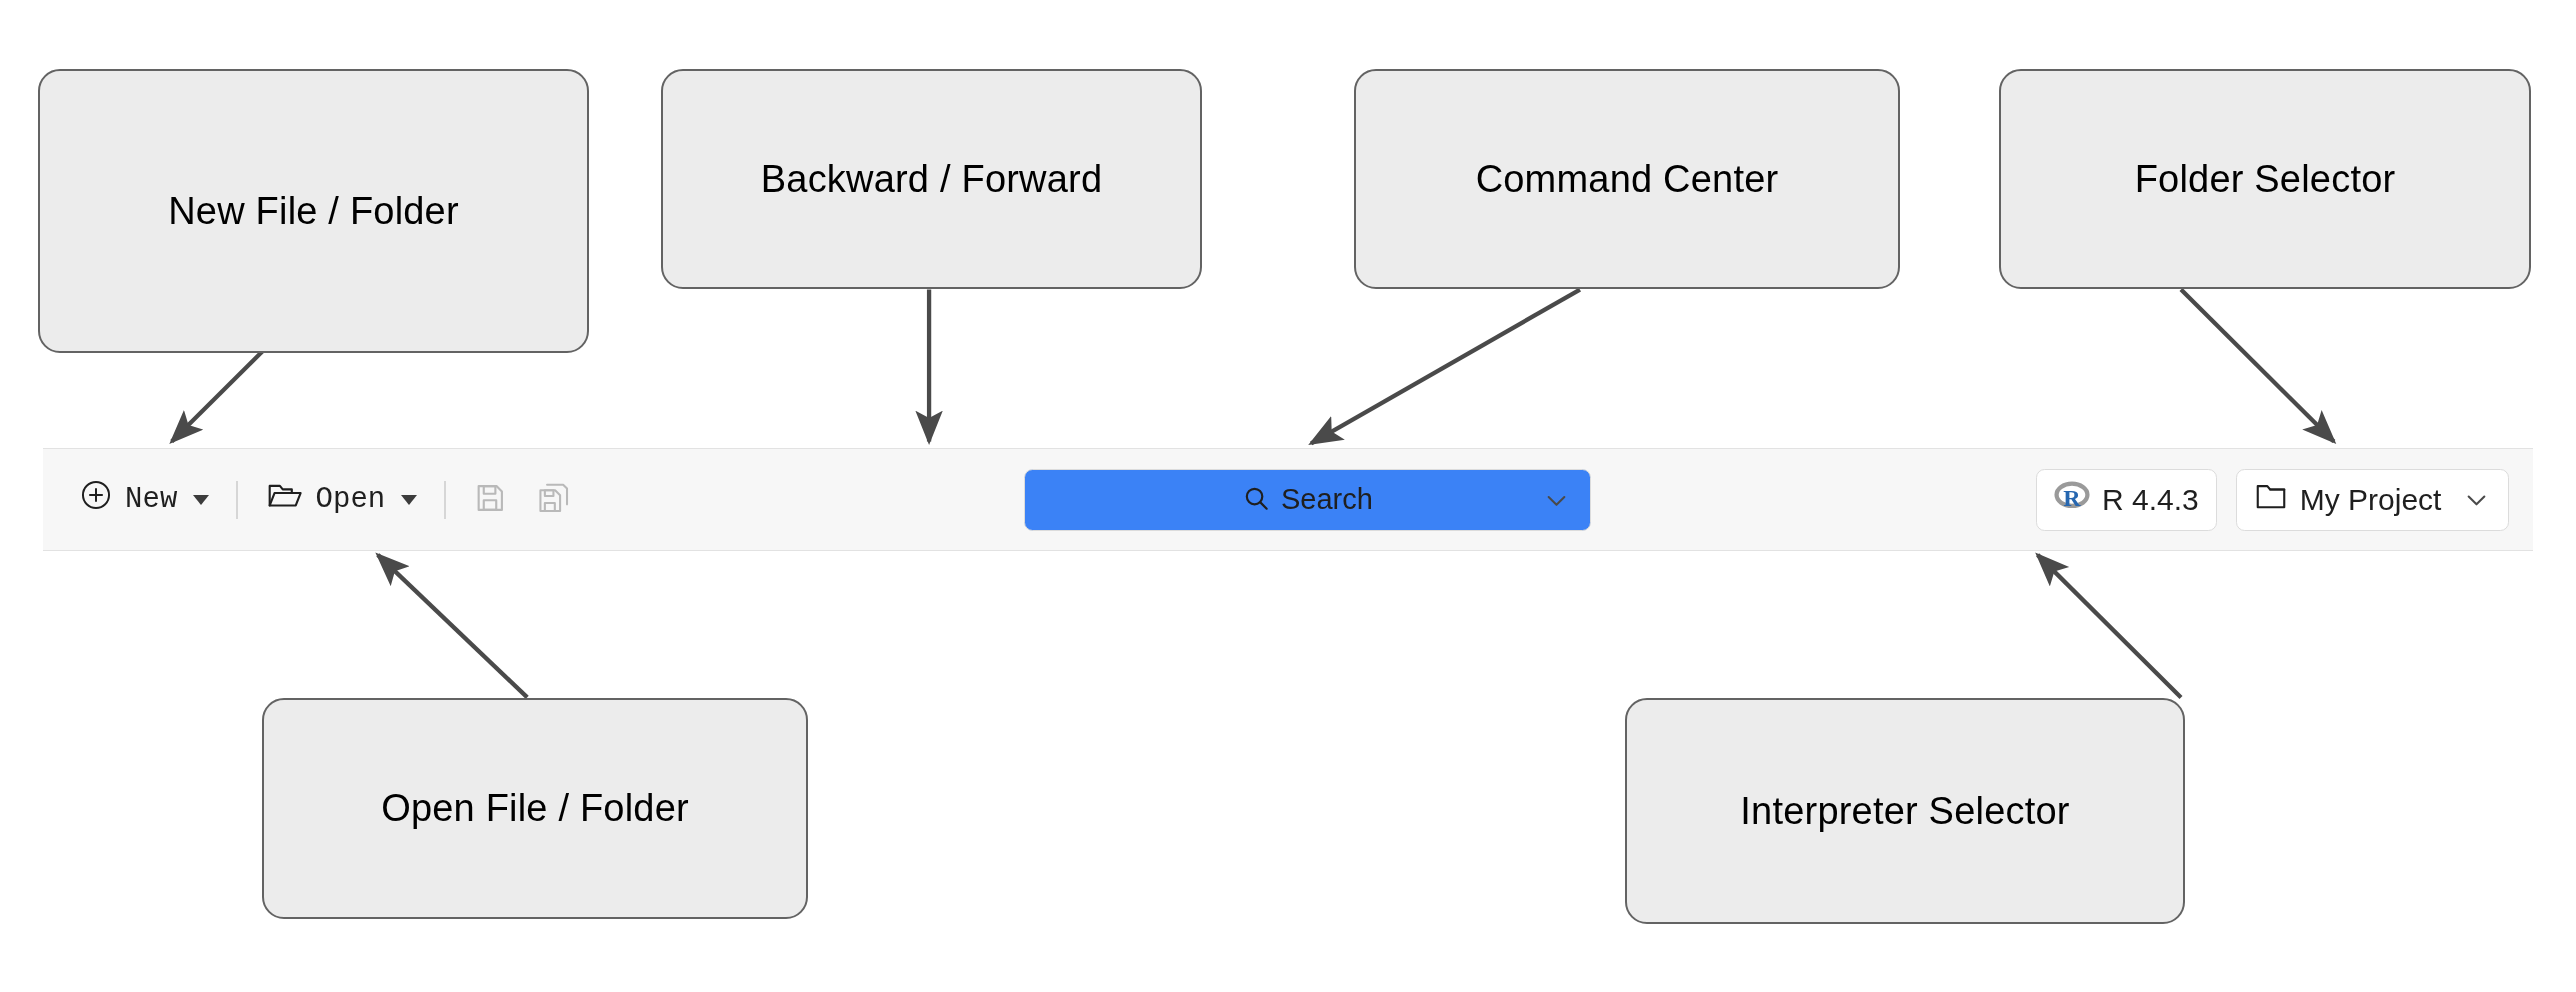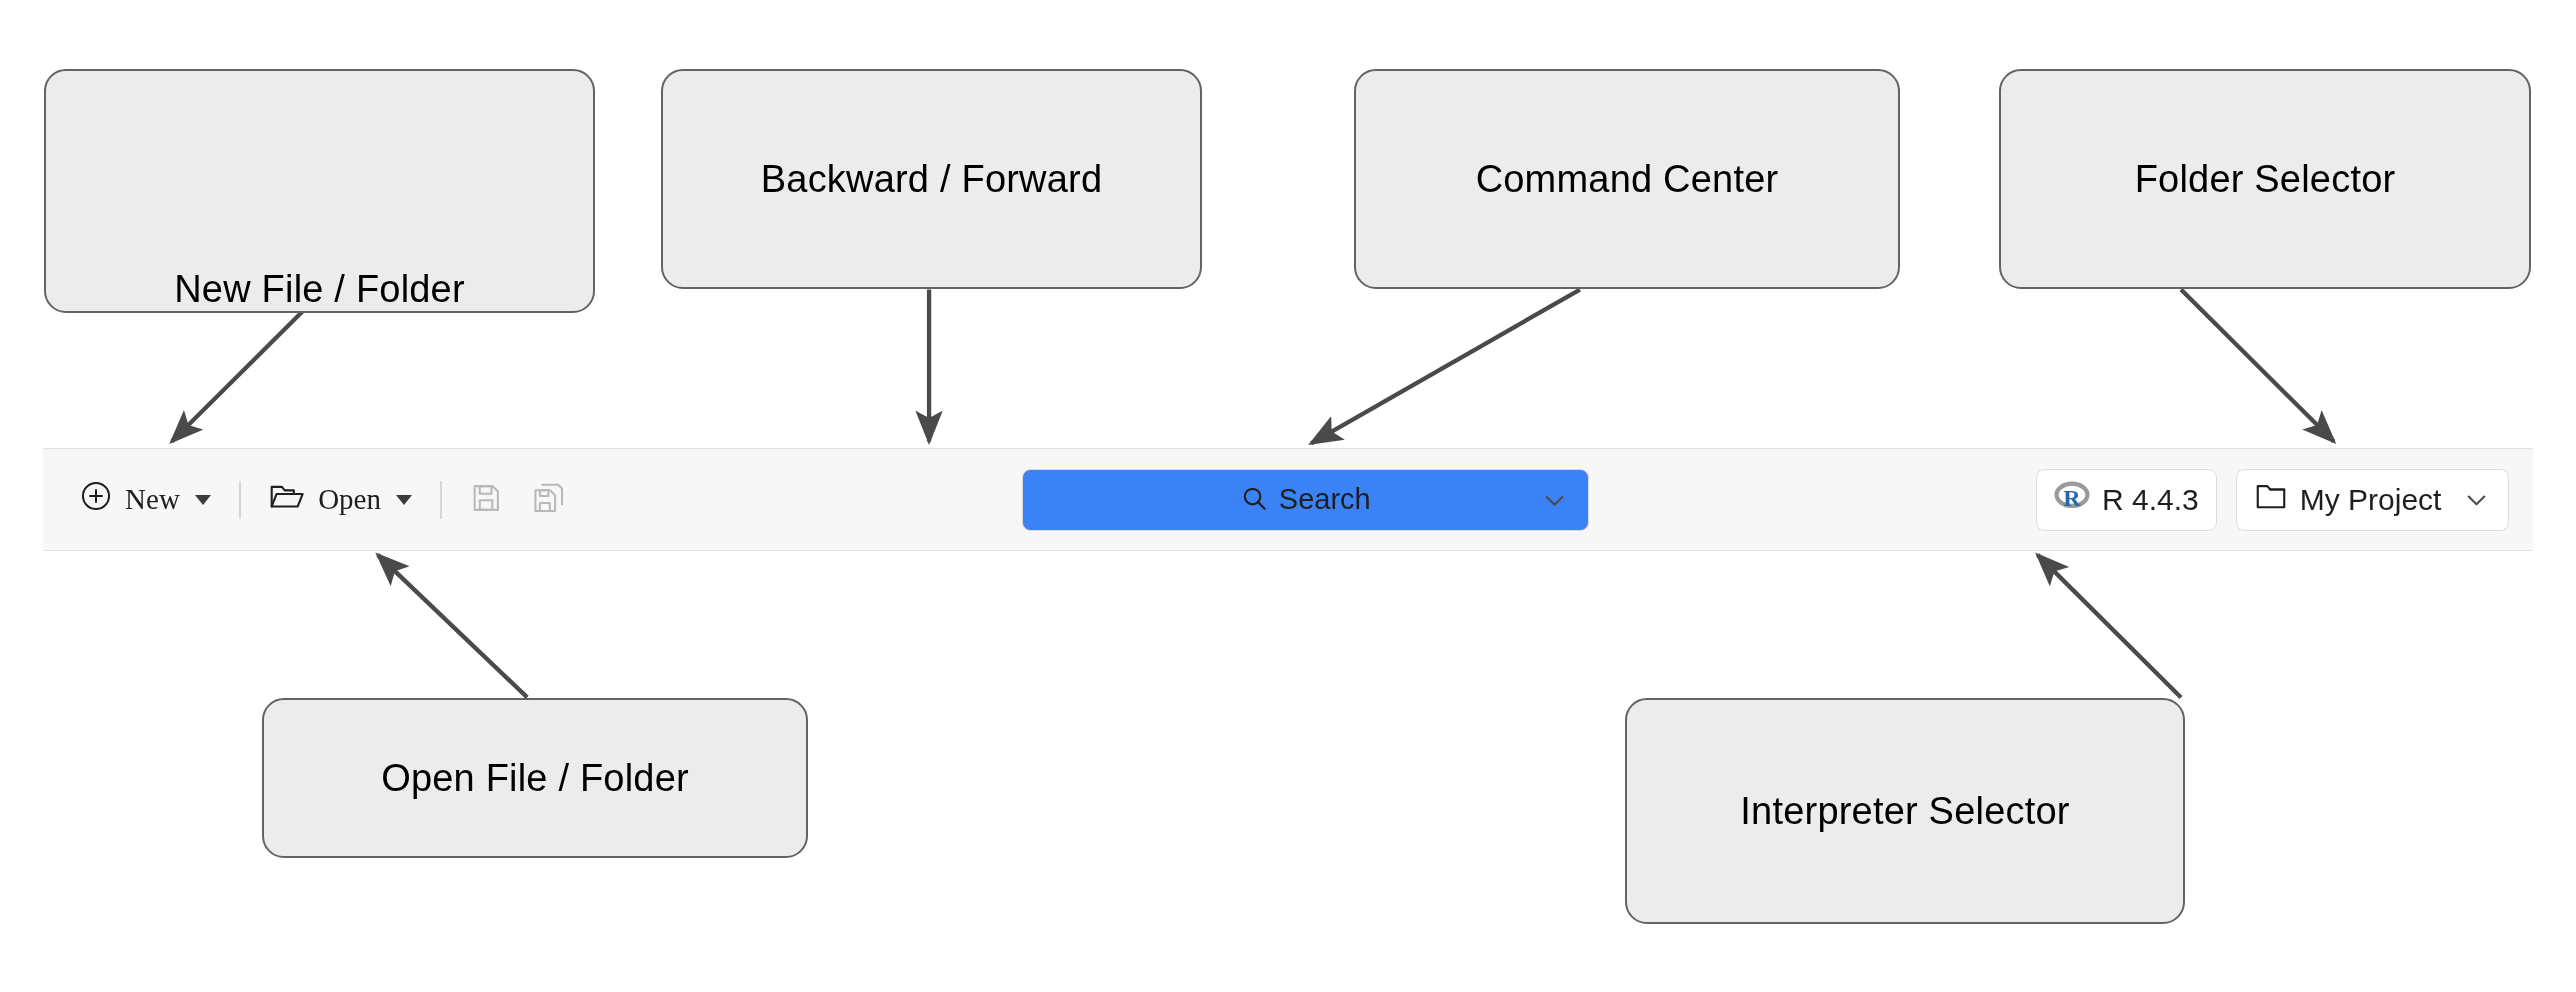--- a/index.html
+++ b/index.html
@@ -84,21 +84,21 @@
 
   .tb-btn {
     display: flex;
     align-items: center;
     gap: 12px;
     padding: 6.9px 8.6px;
     border-radius: 6.9px;
     cursor: default;
     color: #1f1f1f;
     font-size: 29px;
-    font-family: Liberation Serif, serif;
+    font-family: Liberation Mono, monospace;
   }
   .tb-btn .lbl { font-size: 29px; color: #1f1f1f; }
 
   .caret {
     width: 0; height: 0;
     border-left: 8.6px solid transparent;
     border-right: 8.6px solid transparent;
     border-top: 10.3px solid #3c3c3c;
     margin-left: 3.4px;
   }
@@ -196,33 +196,33 @@
     <g id="arrow-layer" stroke="#4a4a4a" stroke-width="5" fill="none">
         <line x1="378" y1="337" x2="200" y2="514" marker-end="url(#ahead)"></line>
         <line x1="1082" y1="337" x2="1082" y2="514" marker-end="url(#ahead)"></line>
         <line x1="1840" y1="337" x2="1527" y2="516" marker-end="url(#ahead)"></line>
         <line x1="2540" y1="337" x2="2718" y2="514" marker-end="url(#ahead)"></line>
         <line x1="614" y1="812" x2="440" y2="646" marker-end="url(#ahead)"></line>
         <line x1="2540" y1="812" x2="2373" y2="646" marker-end="url(#ahead)"></line>
       </g>
   </svg>
 
-  <div class="callout" style="left: 44px; top: 69px; width: 551px; height: 244px; align-items: flex-end;">
+  <div class="callout" style="left: 38px; top: 69px; width: 551px; height: 284px;">
     <span>New File / Folder</span>
   </div>
   <div class="callout" style="left: 661px; top: 69px; width: 541px; height: 220px;">
     <span>Backward / Forward</span>
   </div>
   <div class="callout" style="left: 1318px; top: 69px; width: 546px; height: 220px; margin-left: 36px;">
     <span>Command Center</span>
   </div>
   <div class="callout" style="left: 1999px; top: 69px; width: 532px; height: 220px;">
     <span>Folder Selector</span>
   </div>
-  <div class="callout" style="left: 262px; top: 698px; width: 546px; height: 160px;">
+  <div class="callout" style="left: 262px; top: 698px; width: 546px; height: 221px;">
     <span>Open File / Folder</span>
   </div>
   <div class="callout" style="left: 1625px; top: 698px; width: 560px; height: 226px;">
     <span>Interpreter Selector</span>
   </div>
 
   <div id="toolbar">
 
     <div class="tb-left">
 

